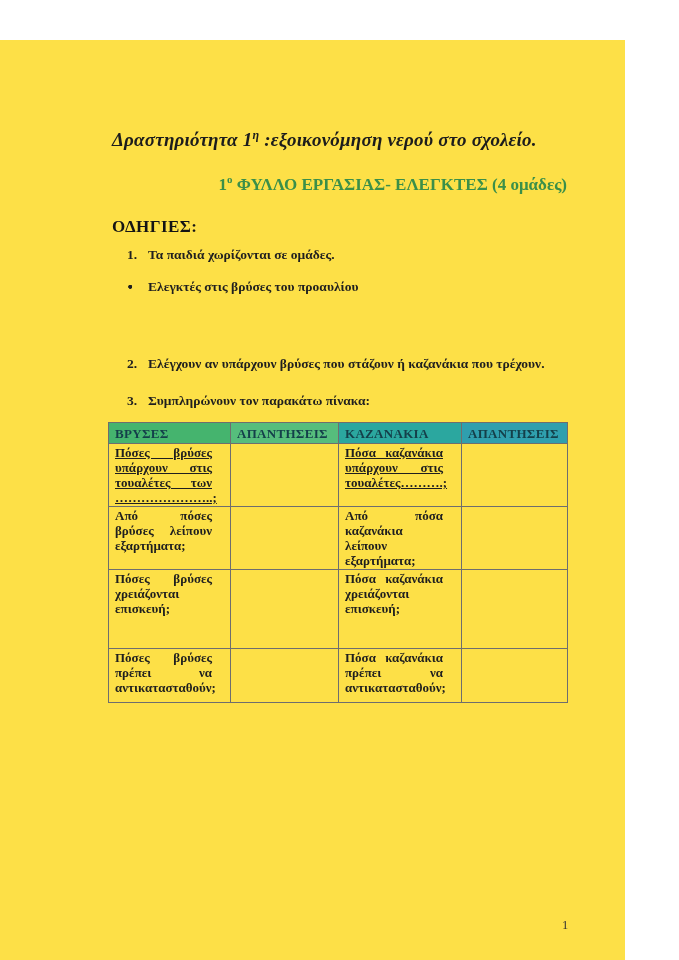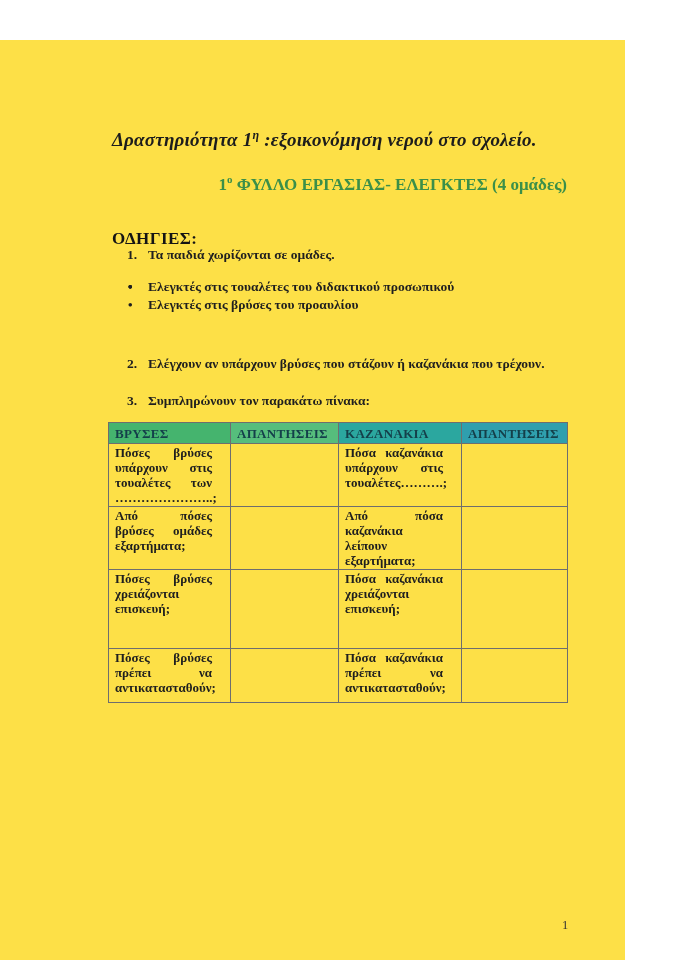--- a/index.html
+++ b/index.html
@@ -19,21 +19,21 @@
   }
   .doc-title sup{font-size:12px;}
   .doc-subtitle{
     position:absolute;left:113px;top:133px;width:454px;
     text-align:right;
     font-size:17px;font-weight:700;
     color:#3b8f49;
   }
   .doc-subtitle sup{font-size:11px;}
   .instructions-heading{
-    position:absolute;left:112px;top:189px;
+    position:absolute;left:112px;top:177px;
     font-size:17px;font-weight:700;color:#141414;
     letter-spacing:.4px;
   }
   .step{position:absolute;display:flex;font-size:13.5px;font-weight:700;line-height:20px;}
   .step .marker{width:21px;flex:0 0 21px;}
   .step .txt{flex:1;}
   .step1{left:127px;top:205px;width:440px;}
   .step2{left:127px;top:314px;width:441px;}
   .step2 .txt{text-align:justify;text-align-last:left;}
   .step3{left:127px;top:351px;width:440px;}
@@ -65,21 +65,21 @@
     color:#143f4a;
     letter-spacing:.3px;
     padding-top:3px;padding-bottom:2px;
     height:15px;
   }
   th.hg1{background:#45b46e;}
   th.hg2{background:#56bd7c;}
   th.ht1{background:#2ba79f;}
   th.ht2{background:#2f9fae;}
   td.q{text-align:justify;text-align-last:left;}
-  tr.r1 td{height:60px;}
+  tr.r1 td{height:60px;text-decoration:underline;}
   tr.r2 td{height:46px;}
   tr.r3 td{height:29px;}
   tr.r4 td{height:60px;}
   tr.r5 td{height:76px;}
   tr.r6 td{height:51px;}
   .page-number{
     position:absolute;left:562px;top:878px;
     font-size:12.5px;color:#333;
   }
 </style>
@@ -99,21 +99,21 @@
   <div class="instructions-heading">ΟΔΗΓΙΕΣ:</div>
 
   <div class="step step1">
     <span class="marker">1.</span>
     <span class="txt">Τα παιδιά χωρίζονται σε ομάδες.</span>
   </div>
 
   <ul class="groups">
     <li><span class="bullet">•</span></li>
     <li><span class="bullet">•</span></li>
-    <li><span class="bullet">•</span><span>Ελεγκτές στις τουαλέτες του διδακτικού προσωπικού</span></li>
+    <li><span class="bullet">•</span></li>
     <li><span class="bullet">•</span><span>Ελεγκτές στις βρύσες του προαυλίου</span></li>
   </ul>
 
   <div class="step step2">
     <span class="marker">2.</span>
     <span class="txt">Ελέγχουν αν υπάρχουν βρύσες που στάζουν ή καζανάκια που τρέχουν.</span>
   </div>
 
   <div class="step step3">
     <span class="marker">3.</span>
@@ -136,21 +136,21 @@
       </tr>
     </thead>
     <tbody>
       <tr class="r1">
         <td class="q">Πόσες βρύσες υπάρχουν στις τουαλέτες των …………………..;</td>
         <td class="a"></td>
         <td class="q">Πόσα καζανάκια υπάρχουν στις τουαλέτες……….;</td>
         <td class="a"></td>
       </tr>
       <tr class="r4">
-        <td class="q">Από πόσες βρύσες ομάδες εξαρτήματα;</td>
+        <td class="q">Από πόσες βρύσες λείπουν εξαρτήματα;</td>
         <td class="a"></td>
         <td class="q">Από πόσα καζανάκια λείπουν εξαρτήματα;</td>
         <td class="a"></td>
       </tr>
       <tr class="r5">
         <td class="q">Πόσες βρύσες χρειάζονται επισκευή;</td>
         <td class="a"></td>
         <td class="q">Πόσα καζανάκια χρειάζονται επισκευή;</td>
         <td class="a"></td>
       </tr>

